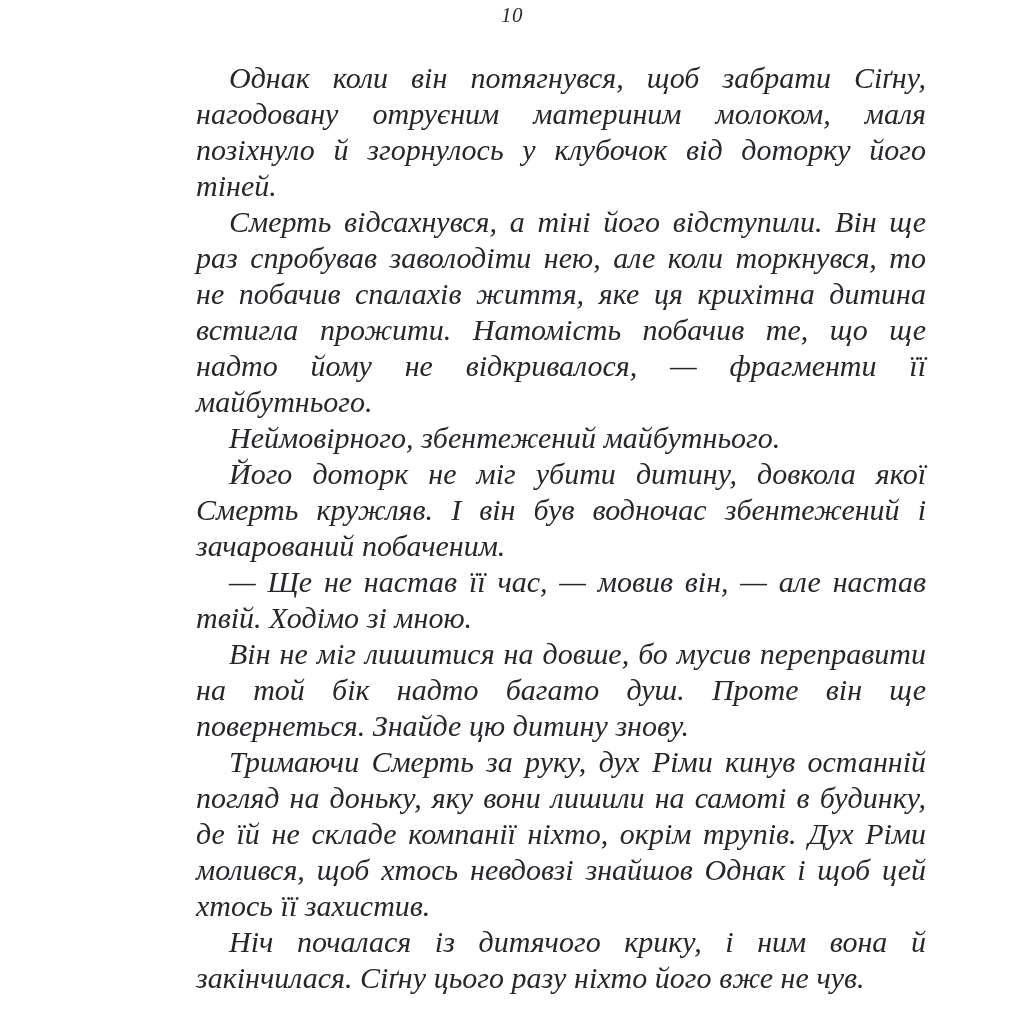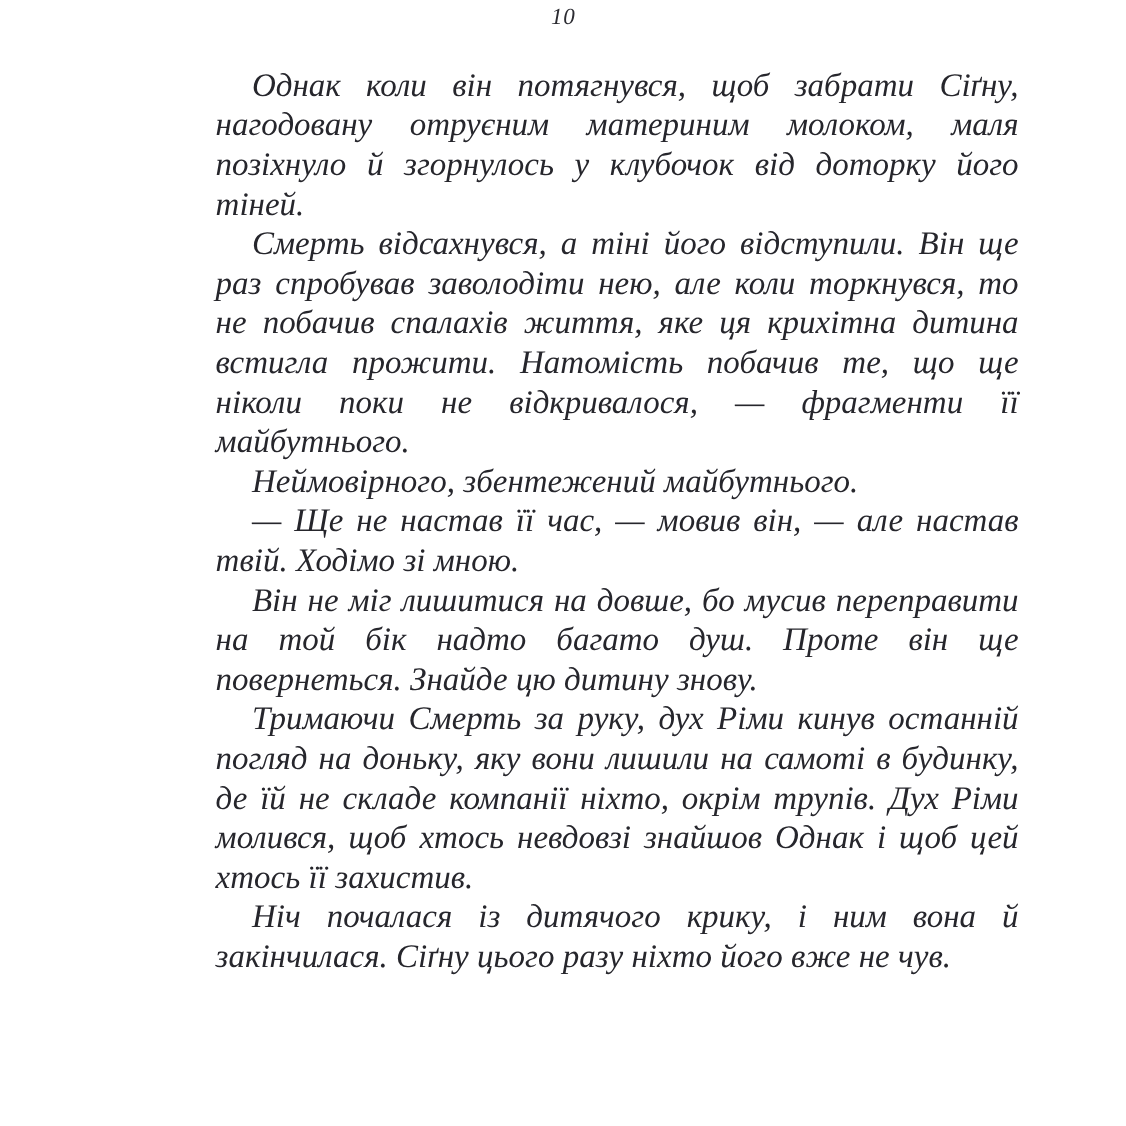--- a/index.html
+++ b/index.html
@@ -75,21 +75,22 @@
 </style>
 </head>
 <body>
 
 <div class="page">
 
   <div class="folio">10</div>
 
   <div class="textblock">
     <p>Однак коли він потягнувся, щоб забрати Сіґну, нагодовану отруєним материним молоком, маля позіхнуло й згорнулось у клубочок від доторку його тіней.</p>
-    <p>Смерть відсахнувся, а тіні його відступили. Він ще раз спробував заволодіти нею, але коли торкнувся, то не побачив спалахів життя, яке ця крихітна дитина встигла прожити. Натомість побачив те, що ще ніколи поки не відкривалося, — фрагменти її майбутнього.</p>
+    <p>Смерть відсахнувся, а тіні його відступили. Він ще раз спробував заволодіти нею, але коли торкнувся, то не побачив спалахів життя, яке ця крихітна дитина встигла прожити. Натомість побачив те, що ще надто йому не відкривалося, — фрагменти її майбутнього.</p>
     <p>Неймовірного, збентежений майбутнього.</p>
+    <p>Його доторк не міг убити дитину, довкола якої Смерть кружляв. І він був водночас збентежений і зачарований побаченим.</p>
     <p class="dialogue">— Ще не настав її час, — мовив він, — але настав твій. Ходімо зі мною.</p>
     <p>Він не міг лишитися на довше, бо мусив переправити на той бік надто багато душ. Проте він ще повернеться. Знайде цю дитину знову.</p>
     <p>Тримаючи Смерть за руку, дух Ріми кинув останній погляд на доньку, яку вони лишили на самоті в будинку, де їй не складе компанії ніхто, окрім трупів. Дух Ріми молився, щоб хтось невдовзі знайшов Однак і щоб цей хтось її захистив.</p>
     <p>Ніч почалася із дитячого крику, і ним вона й закінчилася. Сіґну цього разу ніхто його вже не чув.</p>
   </div>
 
 </div>
 
 </body></html>

